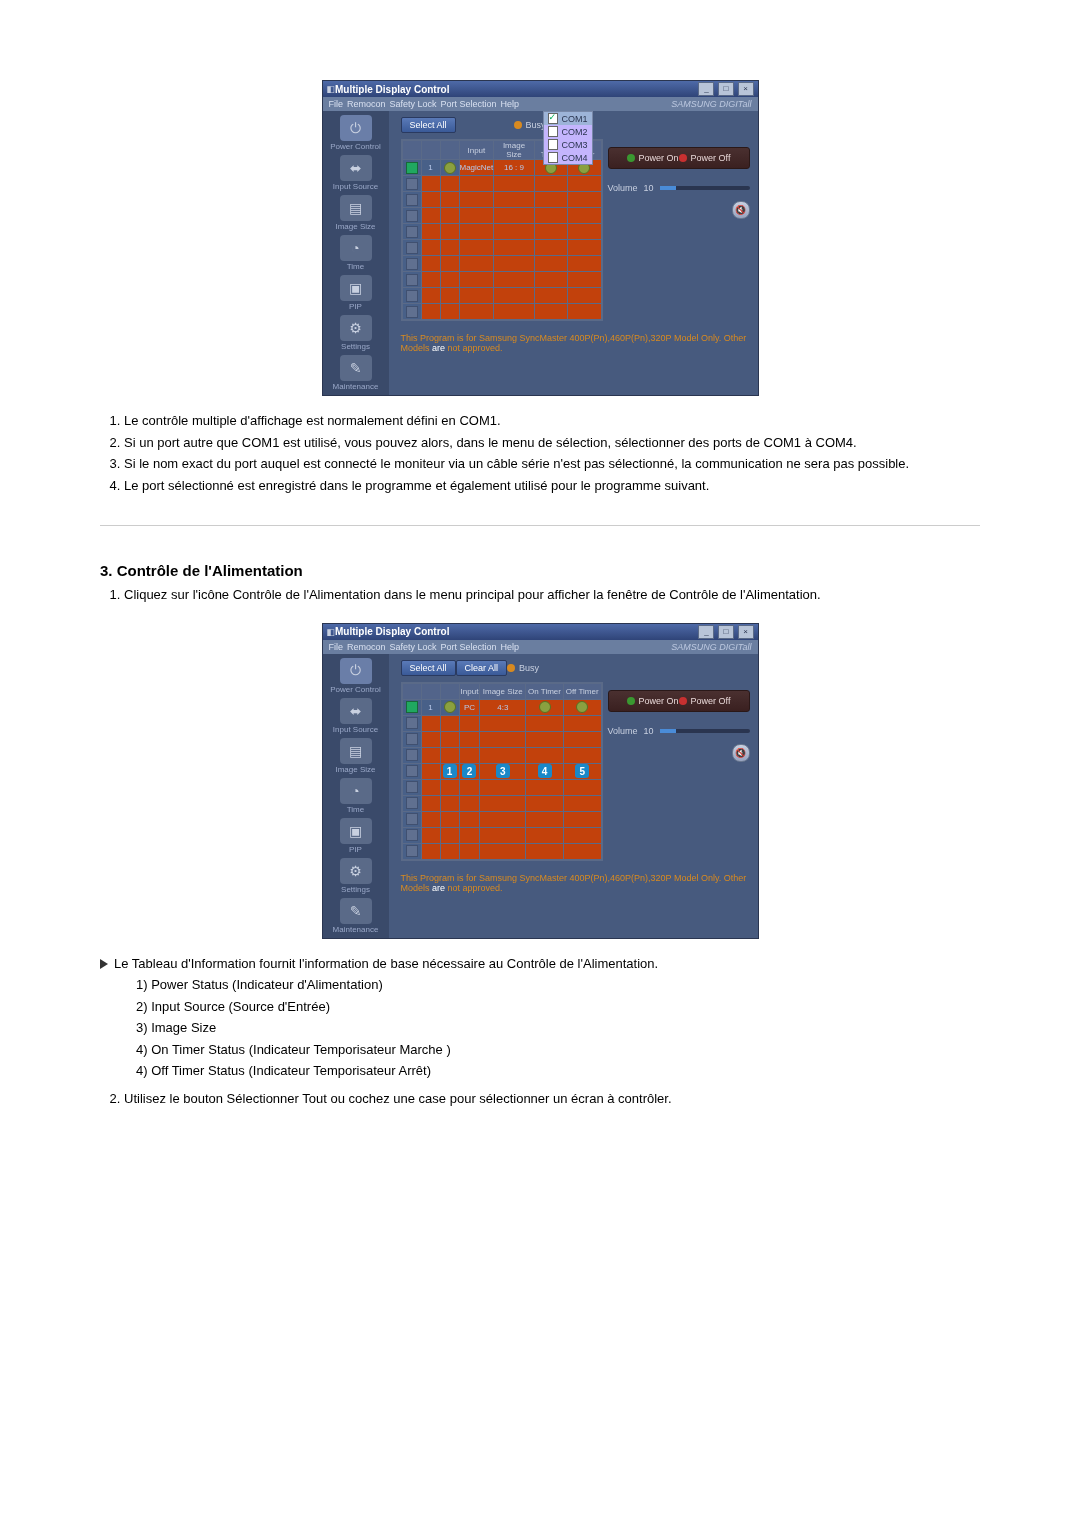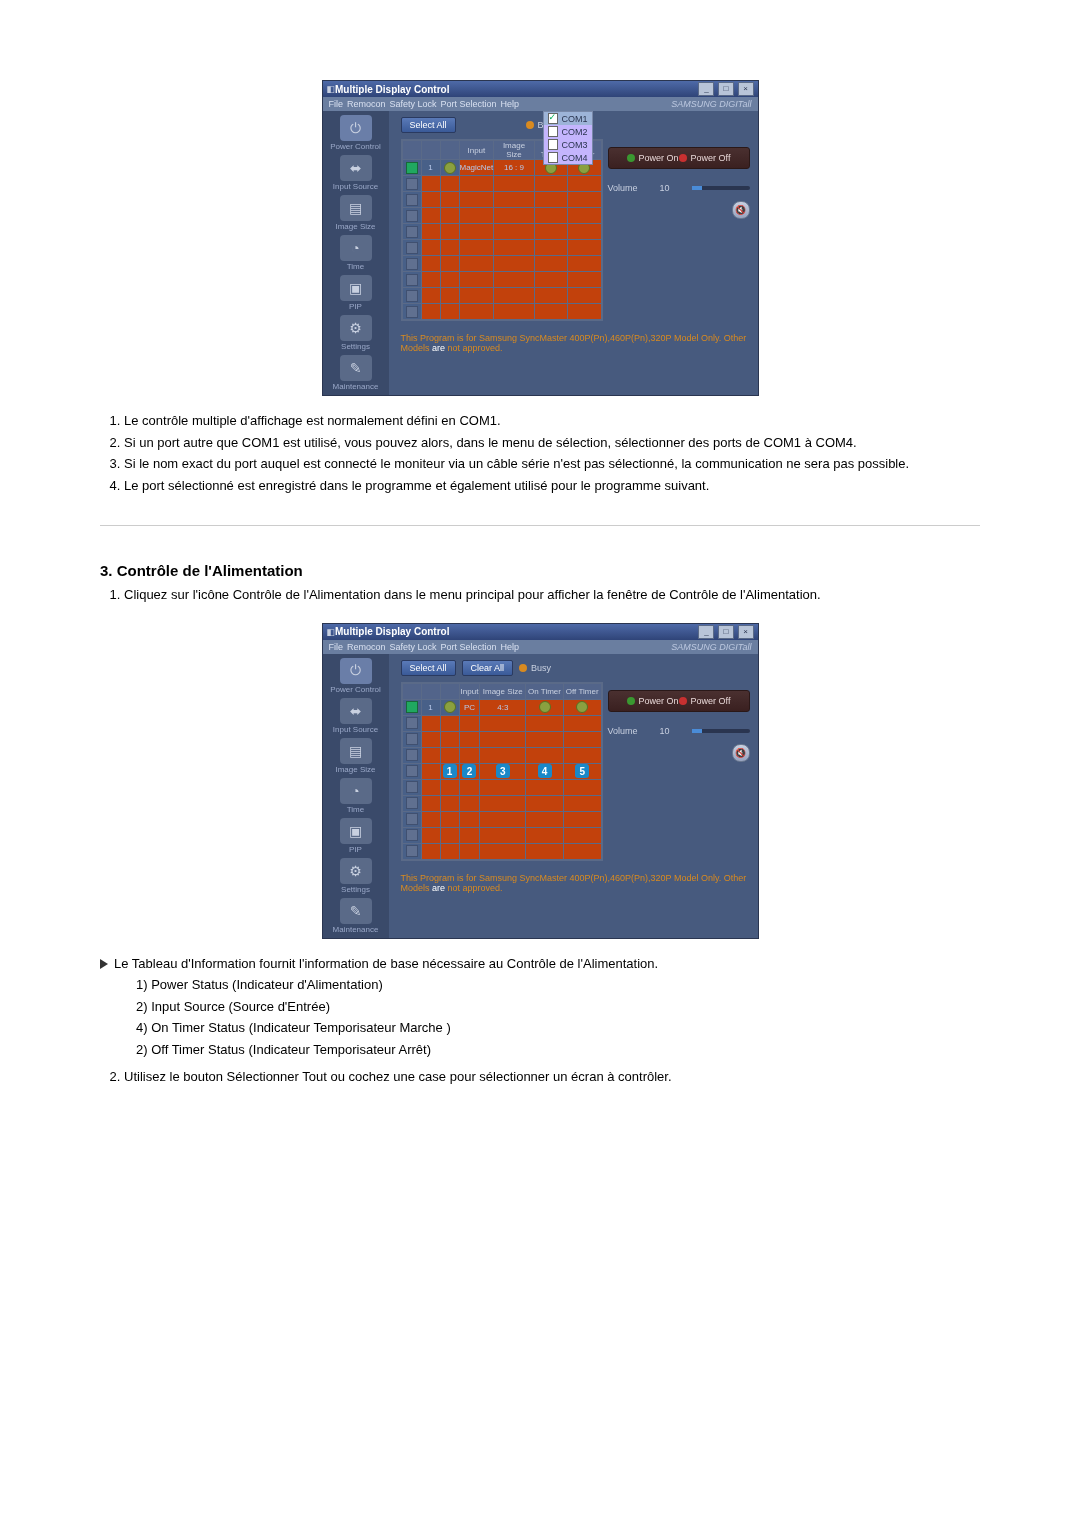--- a/index.html
+++ b/index.html
@@ -15,40 +15,40 @@
 .dropdown div{padding:1px 4px;color:#2a3550;display:flex;align-items:center}
 .dropdown .sel{background:#9db4d8}
 .chk{width:9px;height:9px;background:#fff;border:1px solid #666;margin-right:3px;display:inline-block;position:relative}
 .chk.on::after{content:"✓";position:absolute;top:-2px;left:0;font-size:9px;color:#0a5}
 .workarea{display:flex}
 .sidebar{width:66px;background:#3a4a6a;padding:4px 0;display:flex;flex-direction:column;gap:4px;align-items:center}
 .sideicon{width:56px;text-align:center;color:#9aa8c8;font-size:8px}
 .sideicon .ic{width:32px;height:26px;margin:0 auto 1px;background:#5a6a88;border-radius:4px;display:flex;align-items:center;justify-content:center;font-size:14px;color:#c8d0e0}
 .sideicon.active .ic{background:#6a7ea8}
 .main{flex:1;padding:6px 8px 6px 12px;position:relative}
-.toprow{display:flex;gap:6px;align-items:center;margin-bottom:6px}
+.toprow{display:flex;align-items:center;margin-bottom:6px}
 .btn{background:linear-gradient(#5a7ab8,#3a5a98);border:1px solid #2a3a60;color:#fff;padding:2px 8px;font-size:9px;border-radius:2px}
 .flag{display:flex;align-items:center;gap:4px;color:#c8d0e0}
 .dot{width:8px;height:8px;border-radius:50%;display:inline-block}
 .dot.orange{background:#d88a20}
 .dot.green{background:#3a9830}
 .dot.red{background:#c83030}
 .grid{border:1px solid #5a6a88;background:#c2410c}
 .grid table{border-collapse:collapse;width:100%}
 .grid th,.grid td{border:1px solid #5a6a88;font-size:8px;text-align:center;padding:0;height:15px;color:#b8c8e8}
 .grid th{background:#52648a;color:#c8d0e0;font-weight:normal}
 .grid td.c{background:#486088}
 .cellchk{width:10px;height:10px;display:inline-block;background:#20a860;border:1px solid #186838;vertical-align:middle}
 .cellchk.off{background:#607090;border-color:#405070}
 .oncirc{width:10px;height:10px;border-radius:50%;background:#8aa040;display:inline-block;border:1px solid #5a7020;vertical-align:middle}
 .numb{width:14px;height:14px;background:#1a88c8;color:#fff;border-radius:3px;display:inline-flex;align-items:center;justify-content:center;font-weight:bold;font-size:10px}
 .rightpanel{position:absolute;right:8px;top:36px;width:142px}
 .pwrbox{background:linear-gradient(#4a3030,#3a2020);border:1px solid #2a1818;padding:5px 6px;display:flex;justify-content:center;font-size:9px;border-radius:3px}
 .pwrbox span{display:flex;align-items:center;gap:4px;color:#e8d8d8}
-.volrow{margin-top:14px;display:flex;align-items:center;gap:22px;color:#c8d0e0;font-size:9px}
+.volrow{margin-top:14px;display:flex;align-items:center;gap:6px;color:#c8d0e0;font-size:9px}
 .slider{flex:1;height:4px;background:#2a3550;position:relative;border-radius:2px}
 .slider .fill{position:absolute;left:0;top:0;height:100%;width:18%;background:#4a8cd8}
 .mutebtn{width:16px;height:16px;background:linear-gradient(#c8d0e0,#98a4c0);border:1px solid #6a7890;border-radius:8px;margin-top:8px;margin-left:auto;display:flex;align-items:center;justify-content:center;font-size:9px;color:#3a4a6a}
 .footnote{color:#d88a20;font-size:9px;padding:4px 0 8px;margin-top:8px}
 .footnote .w{color:#fff}
 .content{margin:6px 0 30px}
 .content li,.content p{line-height:1.5;margin:2px 0}
 ol,ul{padding-left:24px;margin:4px 0}
 hr{border:none;border-top:1px solid #ccc;margin:18px 0 36px}
 .sect{margin:6px 0}
@@ -429,21 +429,22 @@
         <div class="footnote"><span>This Program is for Samsung SyncMaster 400P(Pn),460P(Pn),320P  Model Only. Other Models </span><span class="w">are</span><span> not approved.</span></div>
       </div>
     </div>
   </div>
 
   <div class="content">
     <p><span class="arrow"></span><span>Le Tableau d'Information fournit l'information de base nécessaire au Contrôle de l'Alimentation.</span></p>
     <div class="sub">
       <p>1) Power Status (Indicateur d'Alimentation)</p>
       <p>2) Input Source (Source d'Entrée)</p>
+      <p>3) Image Size</p>
       <p>4) On Timer Status (Indicateur Temporisateur Marche )</p>
-      <p>2) Off Timer Status (Indicateur Temporisateur Arrêt)</p>
+      <p>4) Off Timer Status (Indicateur Temporisateur Arrêt)</p>
     </div>
     <ol start="2" style="margin-top:8px">
         <li>Utilisez le bouton Sélectionner Tout ou cochez une case pour sélectionner un écran à contrôler.</li>
       </ol>
   </div>
 
 </div>
 
 </body></html>

